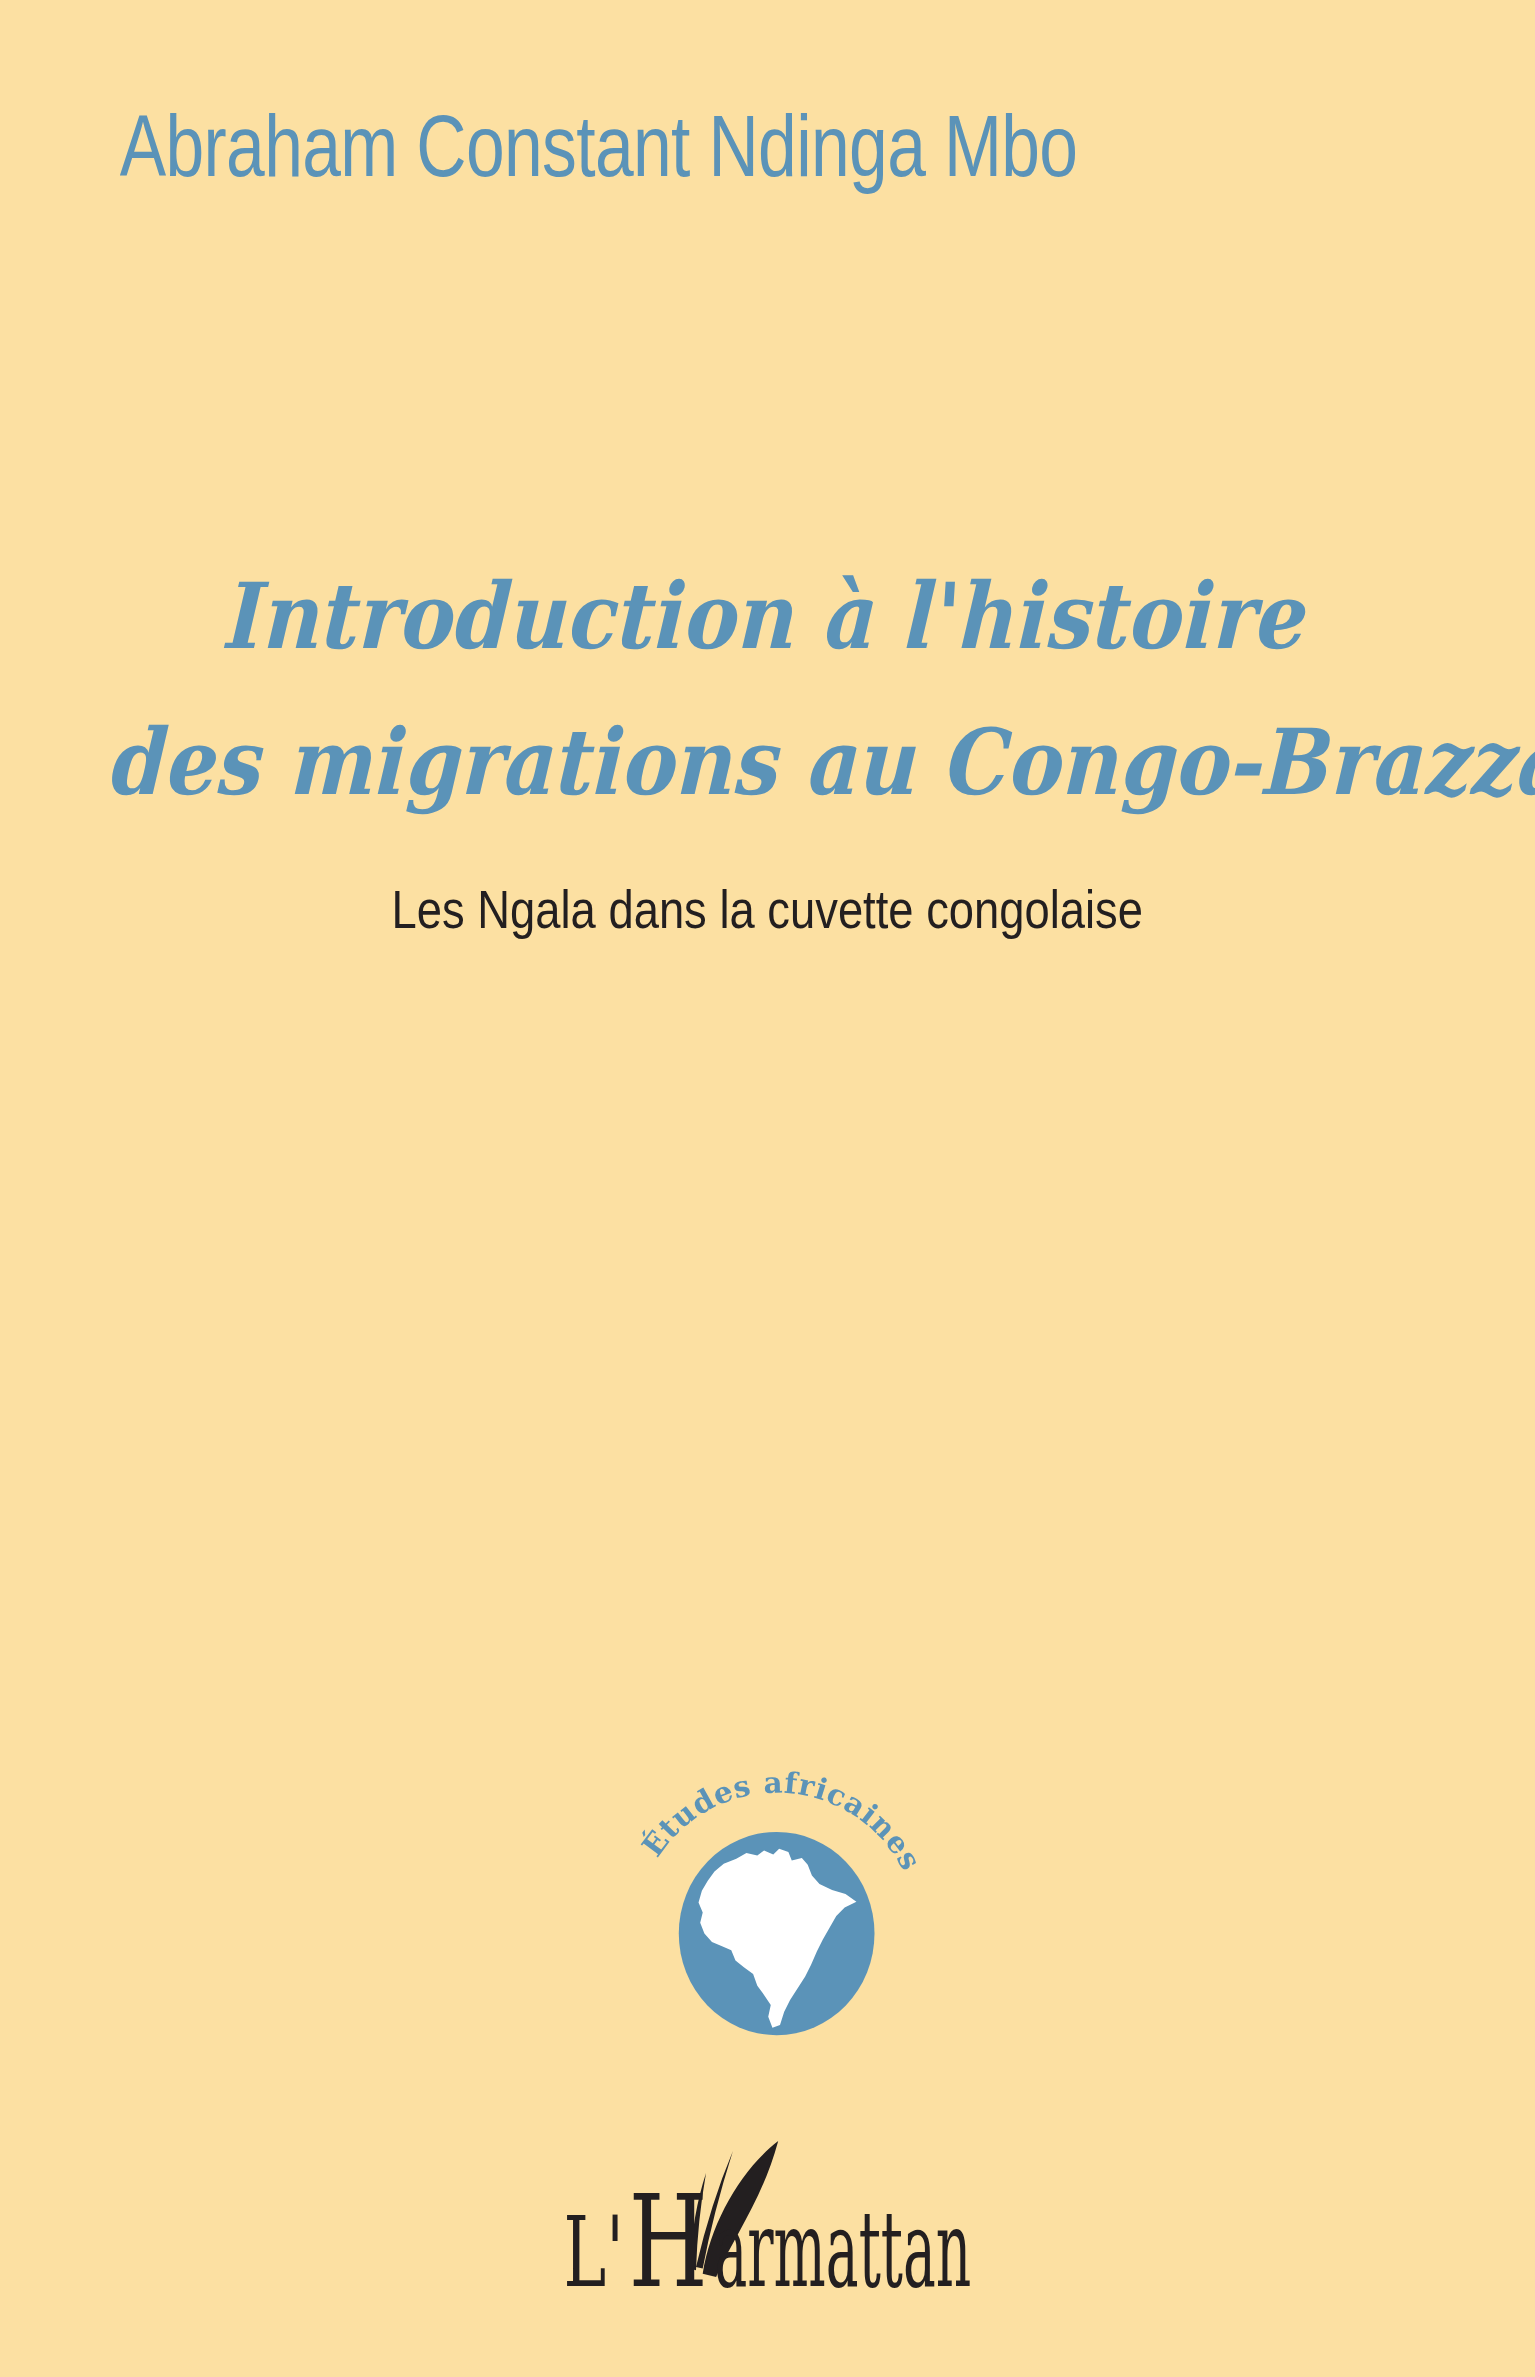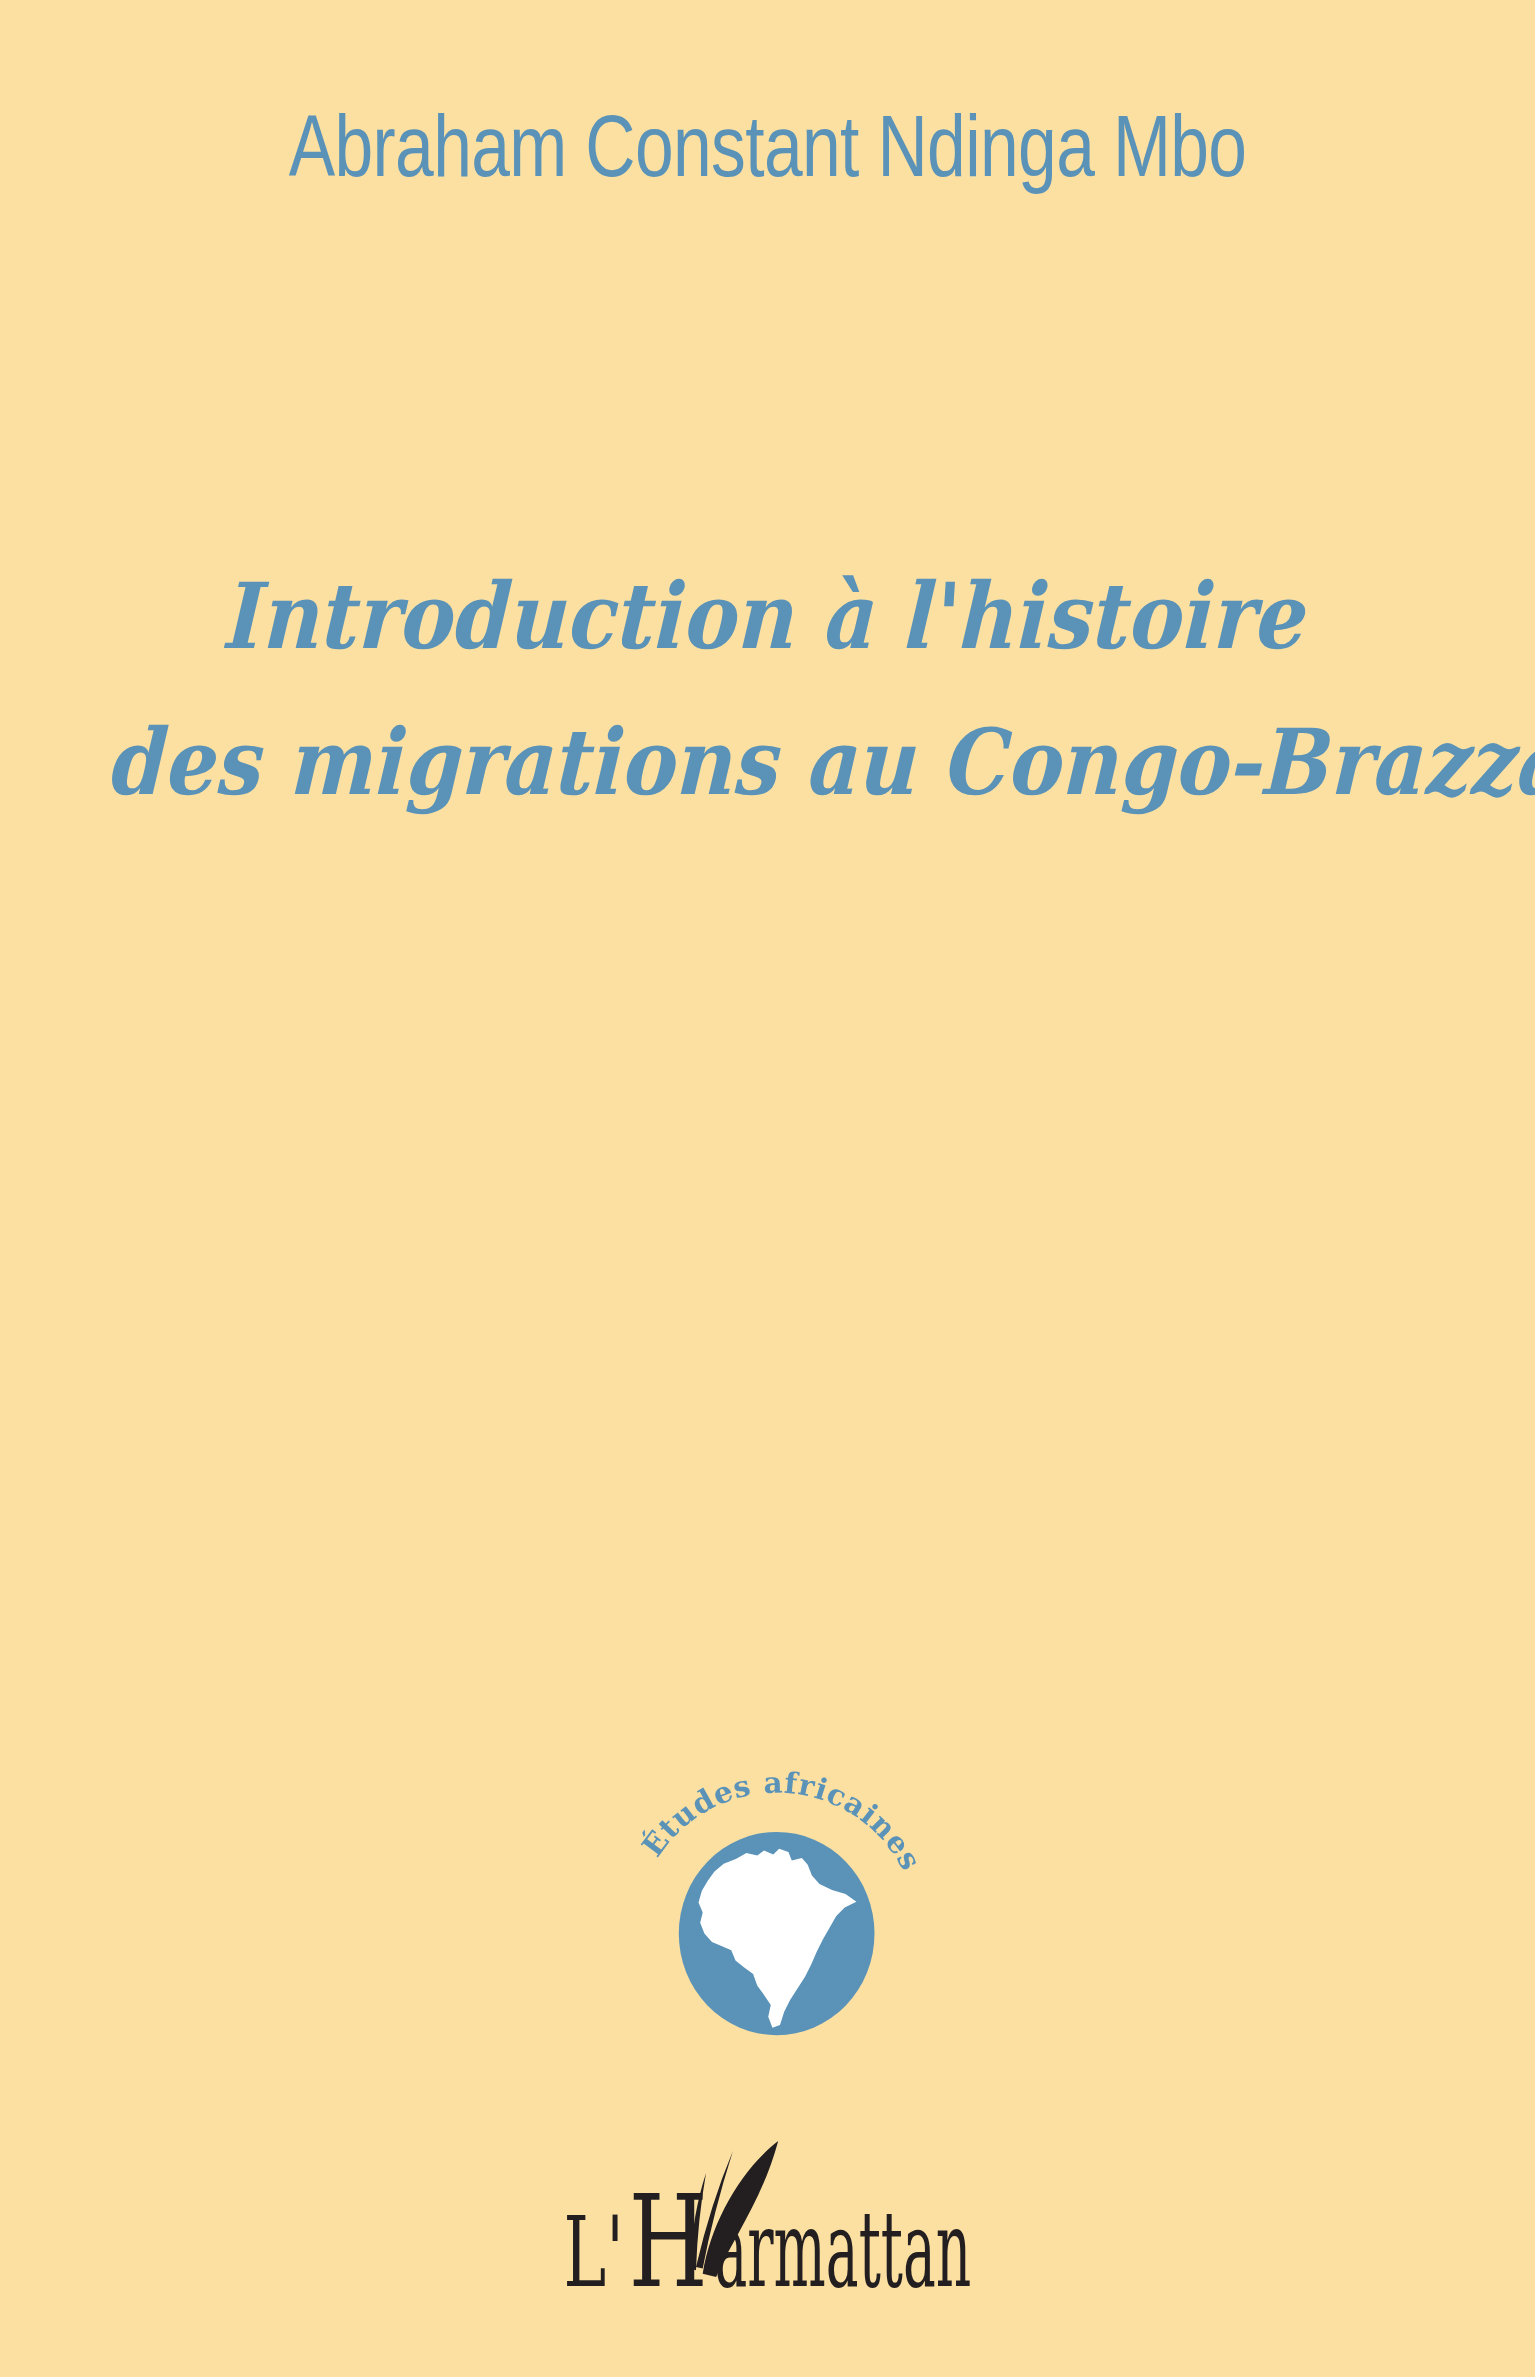--- a/index.html
+++ b/index.html
@@ -12,21 +12,20 @@
     width: 1535px;
     height: 2377px;
     background: #FCE0A2;
     overflow: hidden;
     font-family: "Liberation Sans", sans-serif;
   }
   .centered-line {
     position: absolute;
     left: 0;
     width: 100%;
-    text-align: center;
     white-space: nowrap;
   }
   .author {
     top: 94px;
     font-size: 87px;
     line-height: 1.2;
     color: #5B93B8;
     font-family: "Liberation Sans", sans-serif;
   }
   .author .squeeze {
@@ -104,20 +103,23 @@
   <div class="title-block">
     <div>
       <span class="squeeze">Introduction à l'histoire</span>
     </div>
     <div>
       <span class="squeeze">des migrations au Congo-Brazzaville</span>
     </div>
   </div>
 
   <div class="subtitle-block">
+    <div>
+      <span class="squeeze">Les Ngala dans la cuvette congolaise</span>
+    </div>
   </div>
 
   <svg class="collection-logo" viewBox="0 0 400 350" xmlns="http://www.w3.org/2000/svg">
     <defs>
       <path id="arcPath" d="M 54 120 A 168 168 0 0 1 347 135" fill="none"></path>
     </defs>
 
     <ellipse cx="196" cy="209" rx="116.5" ry="121" fill="#5B93B8"></ellipse>
 
     <path fill="#FFFFFF" d="

